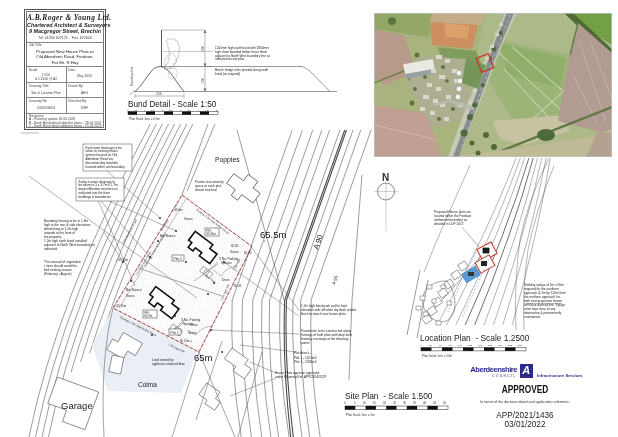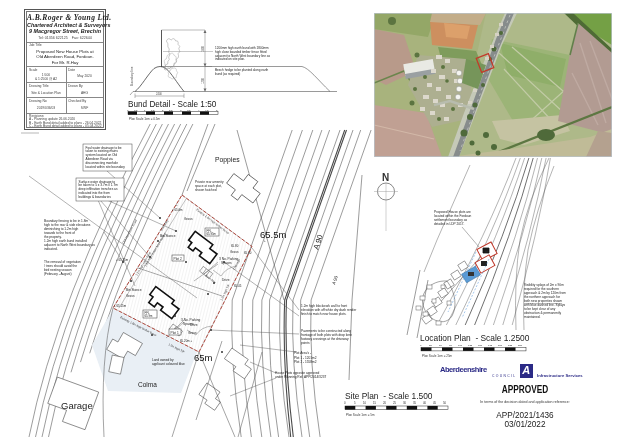--- a/index.html
+++ b/index.html
@@ -57,21 +57,21 @@
  </div>
 </div>
 
 
 <div class="abs" style="left:440px;top:360px;width:170px;">
 
  <div class="abs" style="left:80px;top:4px;width:12.5px;height:13.5px;background:#2b2a86;"></div>
 
  <div class="abs" style="left:80px;top:4px;width:12.5px;height:13.5px;font-size:11px;color:#fff;text-align:center;font-weight:bold;font-style:italic;line-height:13.5px;">A</div>
 
- <div class="abs" style="left:0px;top:5px;width:77px;text-align:left;font-weight:bold;font-size:7.6px;color:#2b2a86;letter-spacing:-0.5px;">Aberdeenshire</div>
+ <div class="abs" style="left:0px;top:5px;width:77px;text-align:right;font-weight:bold;font-size:7.6px;color:#2b2a86;letter-spacing:-0.5px;">Aberdeenshire</div>
 
  <div class="abs" style="left:52px;top:14px;font-size:3.4px;color:#2b2a86;letter-spacing:1.3px;">COUNCIL</div>
 
  <div class="abs" style="left:97px;top:13px;font-size:4.2px;font-weight:bold;color:#2b2a86;">Infrastructure Services</div>
 
  <div class="abs" style="left:0px;top:23px;width:170px;text-align:center;font-weight:bold;font-size:11.5px;color:#111;transform:scaleX(0.72);">APPROVED</div>
 
  <div class="abs" style="left:0px;top:39.5px;width:170px;text-align:center;font-size:3.6px;color:#333;">In terms of the decision dated and application reference:</div>
 
  <div class="abs" style="left:0px;top:51px;width:170px;text-align:center;font-size:8.2px;color:#222;">APP/2021/1436</div>

